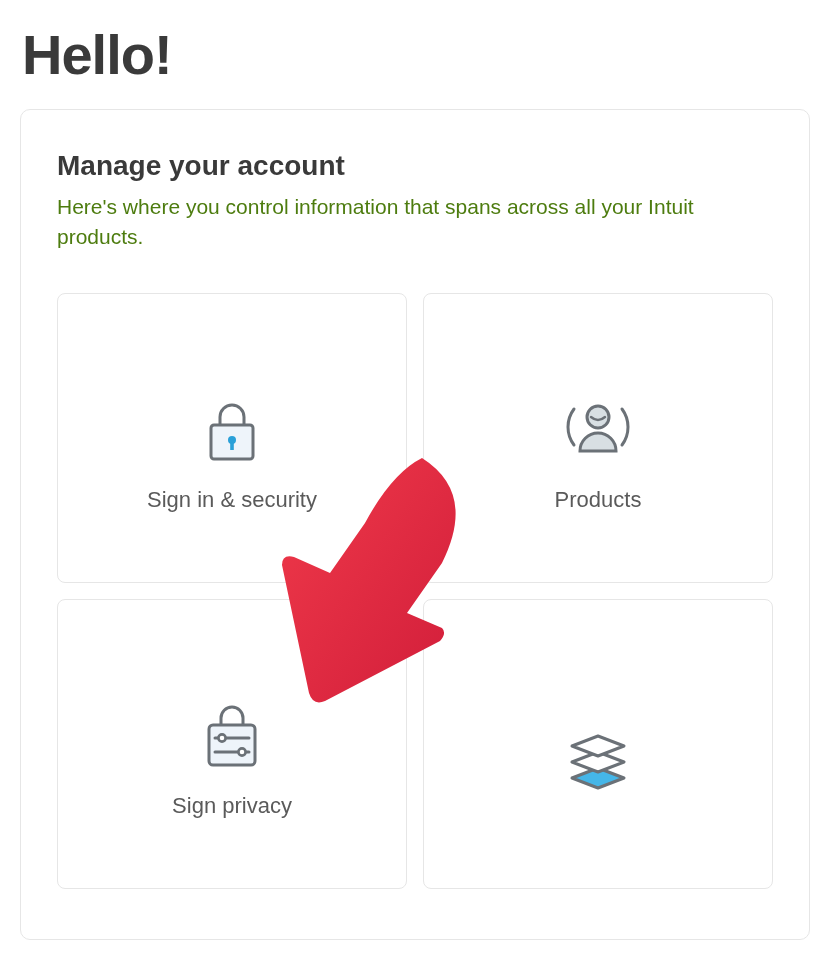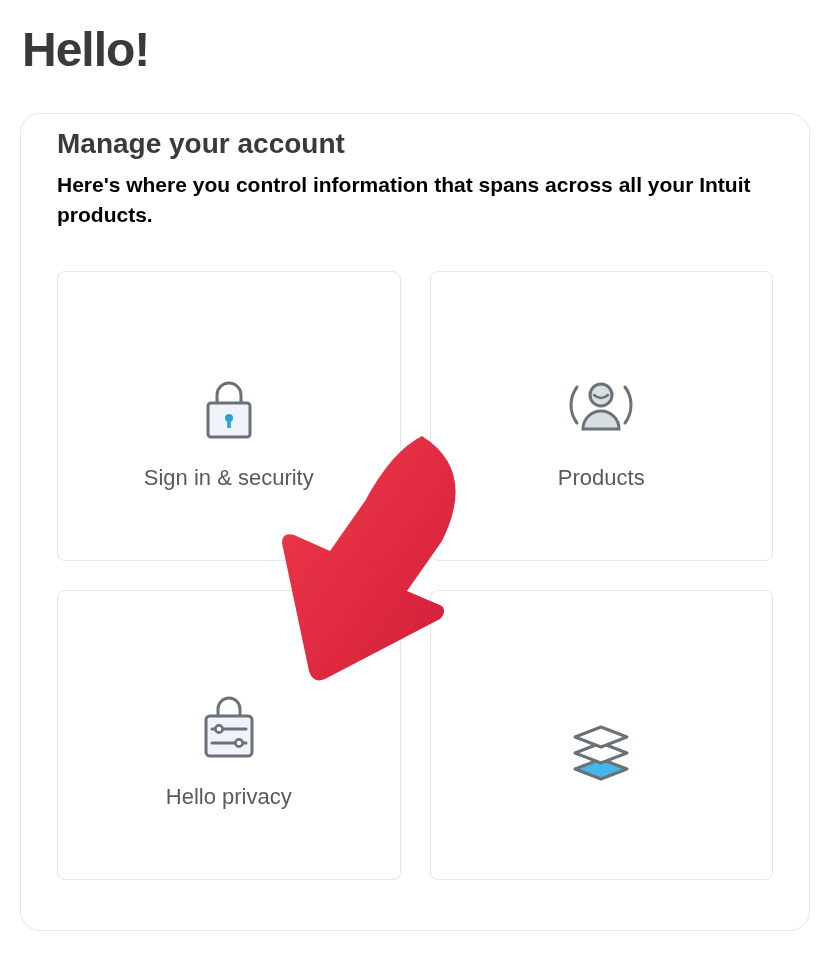--- a/index.html
+++ b/index.html
@@ -3,50 +3,50 @@
   <meta charset="utf-8">
   <style>
     * { box-sizing: border-box; margin: 0; padding: 0; }
     body {
       font-family: -apple-system, BlinkMacSystemFont, "Segoe UI", Helvetica, Arial, sans-serif;
       background: #ffffff;
       width: 820px;
       color: #3a3a3a;
     }
     .page-title {
-      font-size: 48px;
+      font-size: 56px;
       font-weight: 800;
       color: #3a3a3a;
-      margin: 22px 0 36px 22px;
+      margin: 22px 0 22px 22px;
       letter-spacing: -1px;
     }
     .panel {
       margin: 0 10px 0 20px;
       border: 1px solid #e6e6e6;
-      border-radius: 20px;
-      padding: 14px 36px 50px 36px;
+      border-radius: 10px;
+      padding: 40px 36px 50px 36px;
       position: relative;
     }
     .panel-title {
       font-size: 28px;
       font-weight: 700;
       color: #3a3a3a;
       margin-bottom: 10px;
     }
     .panel-sub {
       font-size: 21px;
-      font-weight: 700;
-      color: #000000;
+      font-weight: 400;
+      color: #4d7c0f;
       line-height: 1.45;
       margin-bottom: 40px;
     }
     .grid {
       display: grid;
       grid-template-columns: 1fr 1fr;
-      gap: 29px;
+      gap: 16px;
       position: relative;
     }
     .card {
       border: 1px solid #e6e6e6;
       border-radius: 8px;
       height: 290px;
       display: flex;
       flex-direction: column;
       align-items: center;
       justify-content: center;
@@ -115,21 +115,21 @@
       <div class="icon-wrap">
         <svg width="62" height="66" viewBox="0 0 62 66">
           <path d="M20 22 V15 a11 11 0 0 1 22 0 V22" fill="none" stroke="#6b7177" stroke-width="3" stroke-linecap="round"></path>
           <rect x="8" y="22" width="46" height="40" rx="4" fill="#eef4fa" stroke="#6b7177" stroke-width="3"></rect>
           <line x1="14" y1="35" x2="48" y2="35" stroke="#6b7177" stroke-width="3" stroke-linecap="round"></line>
           <circle cx="21" cy="35" r="3.6" fill="#ffffff" stroke="#6b7177" stroke-width="2.6"></circle>
           <line x1="14" y1="49" x2="48" y2="49" stroke="#6b7177" stroke-width="3" stroke-linecap="round"></line>
           <circle cx="41" cy="49" r="3.6" fill="#ffffff" stroke="#6b7177" stroke-width="2.6"></circle>
         </svg>
       </div>
-      <div class="card-label">Hello privacy</div>
+      <div class="card-label">Sign privacy</div>
     </div>
 
     <div class="card">
       <div class="icon-wrap">
         <svg width="68" height="64" viewBox="0 0 68 64">
           <path d="M34 38 L60 48 L34 58 L8 48 Z" fill="#45b6e8" stroke="#6b7177" stroke-width="3" stroke-linejoin="round"></path>
           <path d="M34 22 L60 32 L34 42 L8 32 Z" fill="#ffffff" stroke="#6b7177" stroke-width="3" stroke-linejoin="round"></path>
           <path d="M34 6 L60 16 L34 26 L8 16 Z" fill="#ffffff" stroke="#6b7177" stroke-width="3" stroke-linejoin="round"></path>
         </svg>
       </div>

